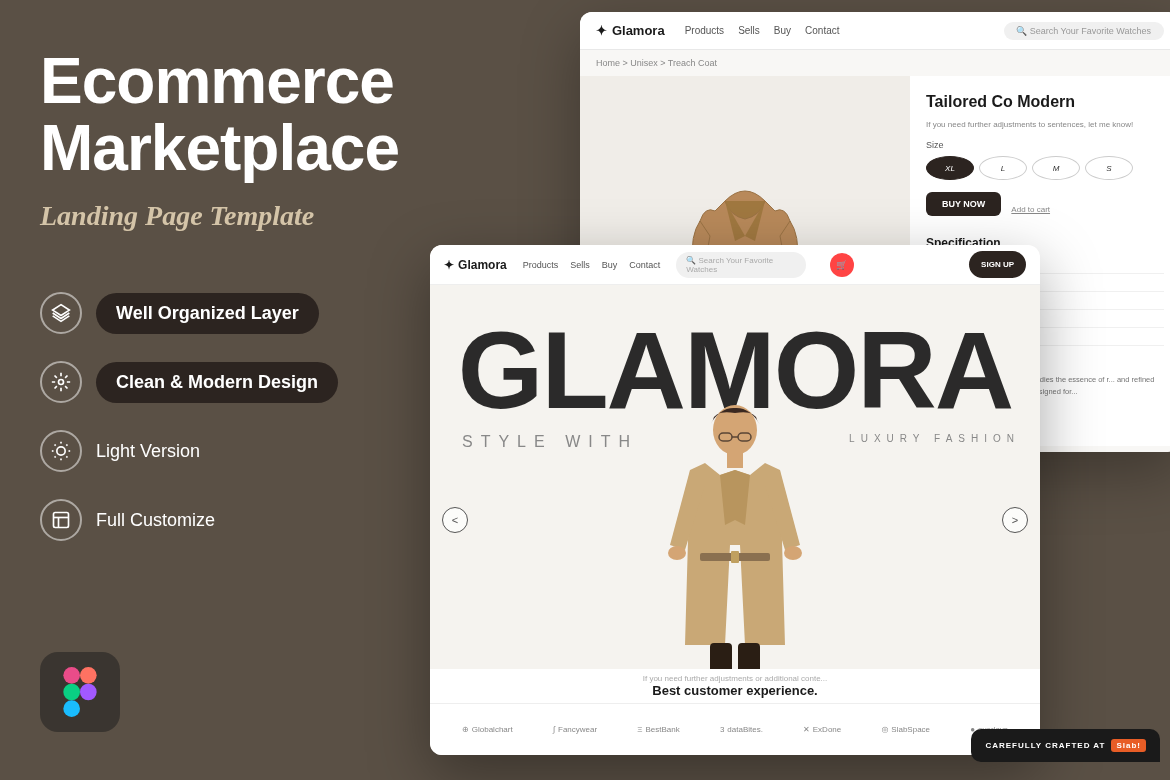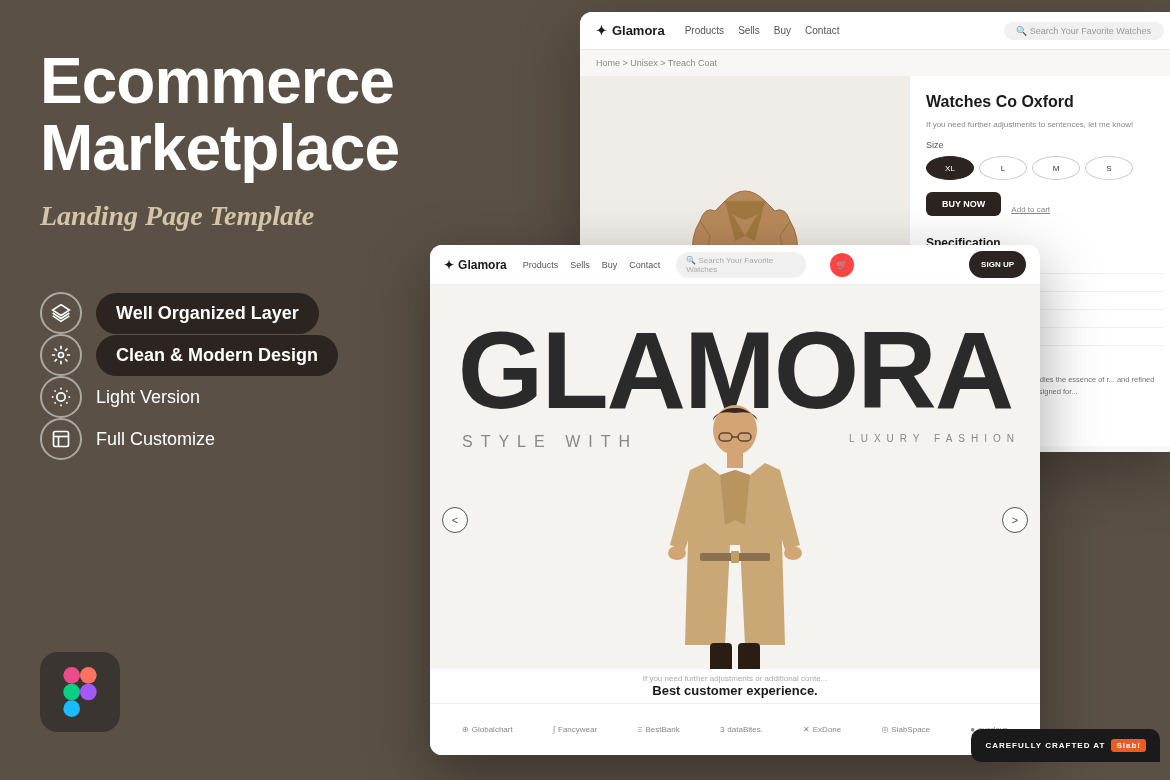--- a/index.html
+++ b/index.html
@@ -39,21 +39,21 @@
       font-weight: 700;
       color: #d4c4a8;
       font-style: italic;
       margin-bottom: 60px;
       font-family: Georgia, serif;
     }
 
     .features-list {
       display: flex;
       flex-direction: column;
-      gap: 0;
+      gap: 27px;
       margin-bottom: 40px;
     }
 
     .feature-item {
       display: flex;
       align-items: center;
       gap: 14px;
     }
 
     .feature-icon-wrap {
@@ -223,20 +223,21 @@
     .size-btn {
       width: 48px;
       height: 24px;
       border: 1px solid #ccc;
       border-radius: 50%;
       display: flex;
       align-items: center;
       justify-content: center;
       font-size: 8px;
       color: #333;
+      font-style: italic;
     }
 
     .size-btn.active {
       background: #2c2420;
       color: white;
       border-color: #2c2420;
     }
 
     .price-row {
       font-size: 18px;
@@ -575,21 +576,21 @@
           <circle cx="60" cy="75" r="3" fill="#7a5c35"></circle>
           <circle cx="60" cy="90" r="3" fill="#7a5c35"></circle>
           <circle cx="60" cy="105" r="3" fill="#7a5c35"></circle>
 
           <path d="M15,40 Q5,55 8,80 L20,82 L25,55 Z" fill="#b8895a" stroke="#9a7245" stroke-width="1"></path>
           <path d="M105,40 Q115,55 112,80 L100,82 L95,55 Z" fill="#b8895a" stroke="#9a7245" stroke-width="1"></path>
         </svg>
       </div>
 
       <div class="back-product-info">
-        <div class="back-product-title">Watches Co Oxford</div>
+        <div class="back-product-title">Tailored Co Modern</div>
         <div class="back-product-desc">If you need further adjustments to sentences, let me know!</div>
         <div class="size-label">Size</div>
         <div class="size-options">
           <div class="size-btn active">XL</div>
           <div class="size-btn">L</div>
           <div class="size-btn">M</div>
           <div class="size-btn">S</div>
         </div>
         <div style="display:flex; align-items:center; gap:10px; margin-bottom:10px;">
           <div class="buy-btn">BUY NOW</div>

